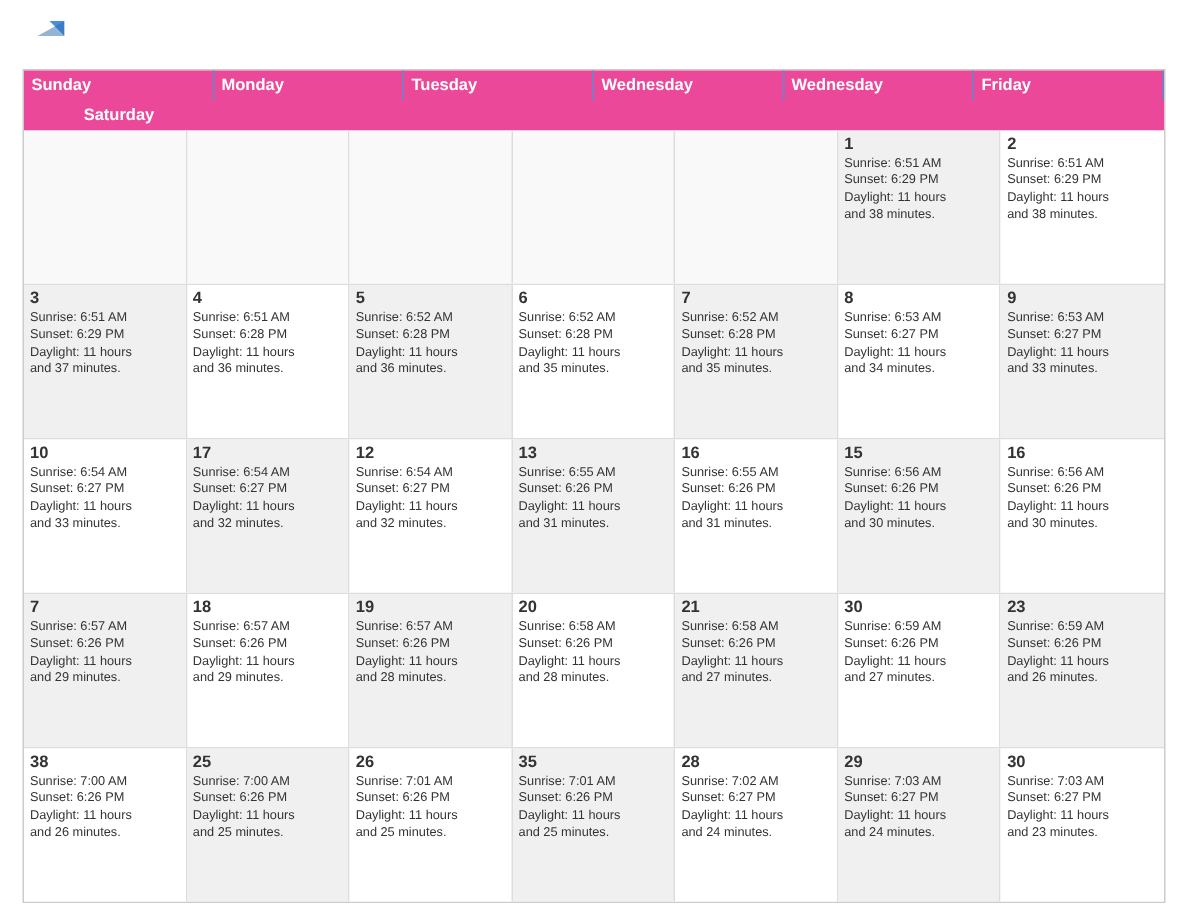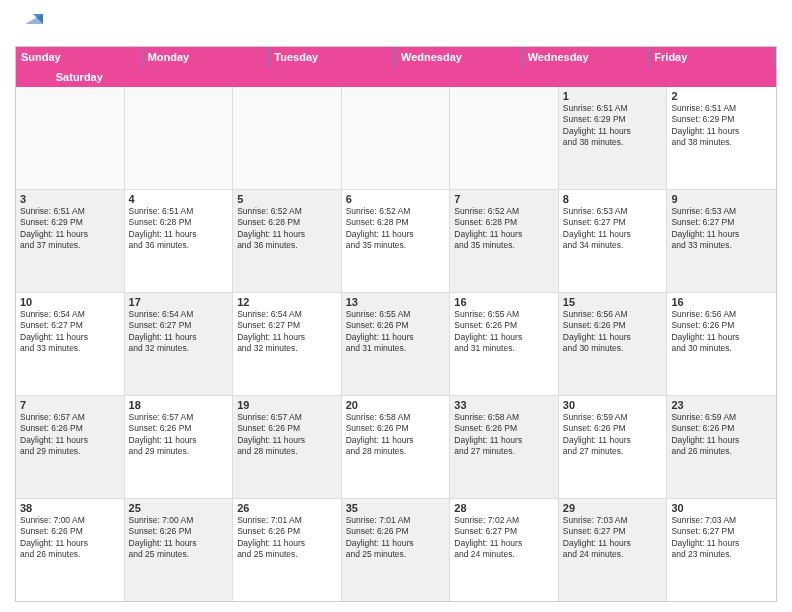--- a/index.html
+++ b/index.html
@@ -295,21 +295,21 @@
 and 28 minutes.</div>
           </div>
           <div class="cal-cell">
             <span class="day-num">20</span>
             <div class="cell-text" style="white-space: pre-line;">Sunrise: 6:58 AM
 Sunset: 6:26 PM
 Daylight: 11 hours
 and 28 minutes.</div>
           </div>
           <div class="cal-cell shaded">
-            <span class="day-num">33</span>
+            <span class="day-num">21</span>
             <div class="cell-text" style="white-space: pre-line;">Sunrise: 6:58 AM
 Sunset: 6:26 PM
 Daylight: 11 hours
 and 27 minutes.</div>
           </div>
           <div class="cal-cell">
             <span class="day-num">30</span>
             <div class="cell-text" style="white-space: pre-line;">Sunrise: 6:59 AM
 Sunset: 6:26 PM
 Daylight: 11 hours

